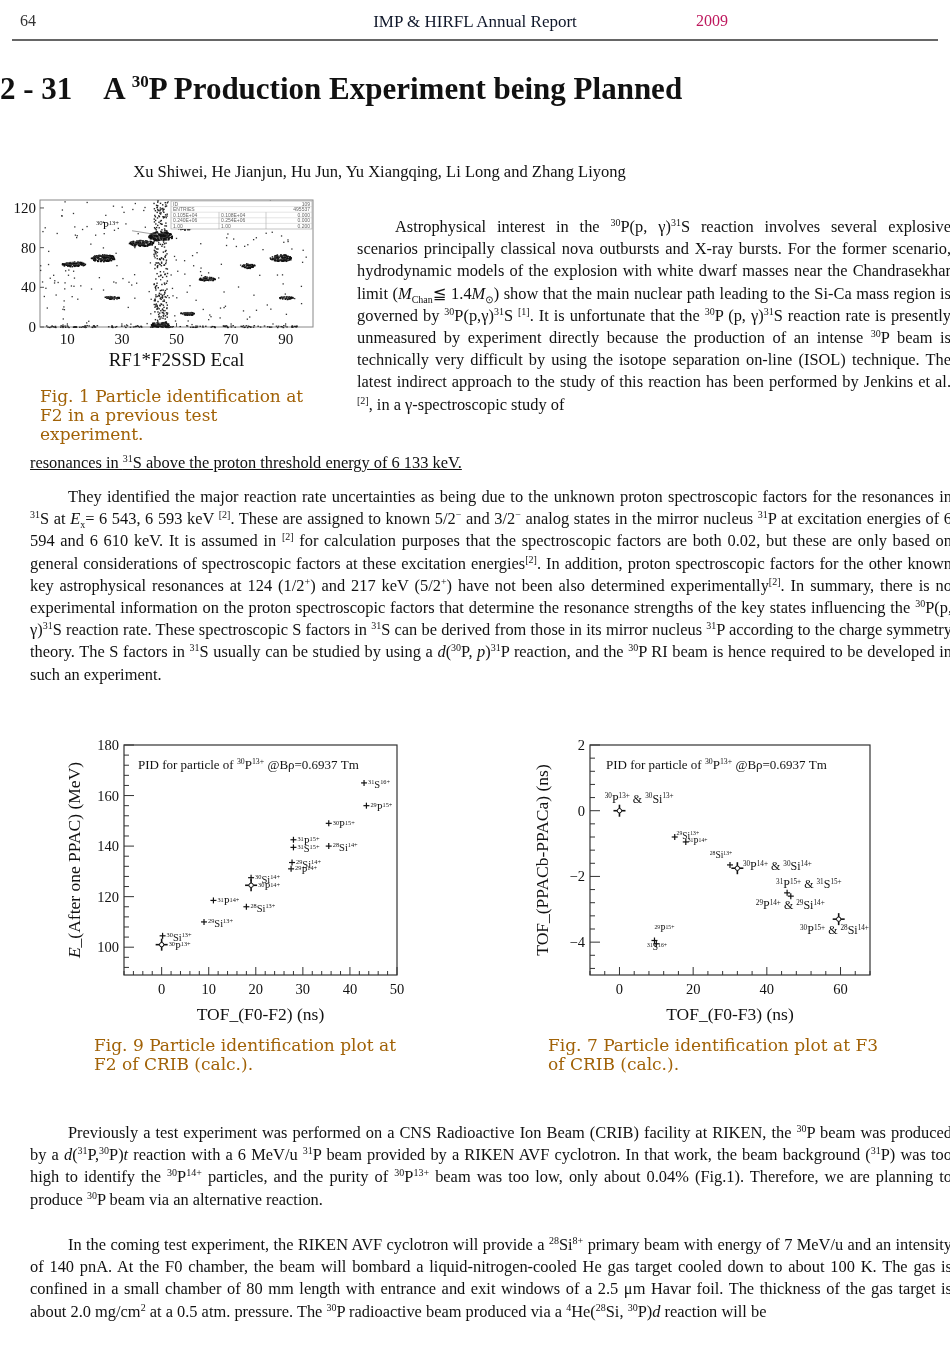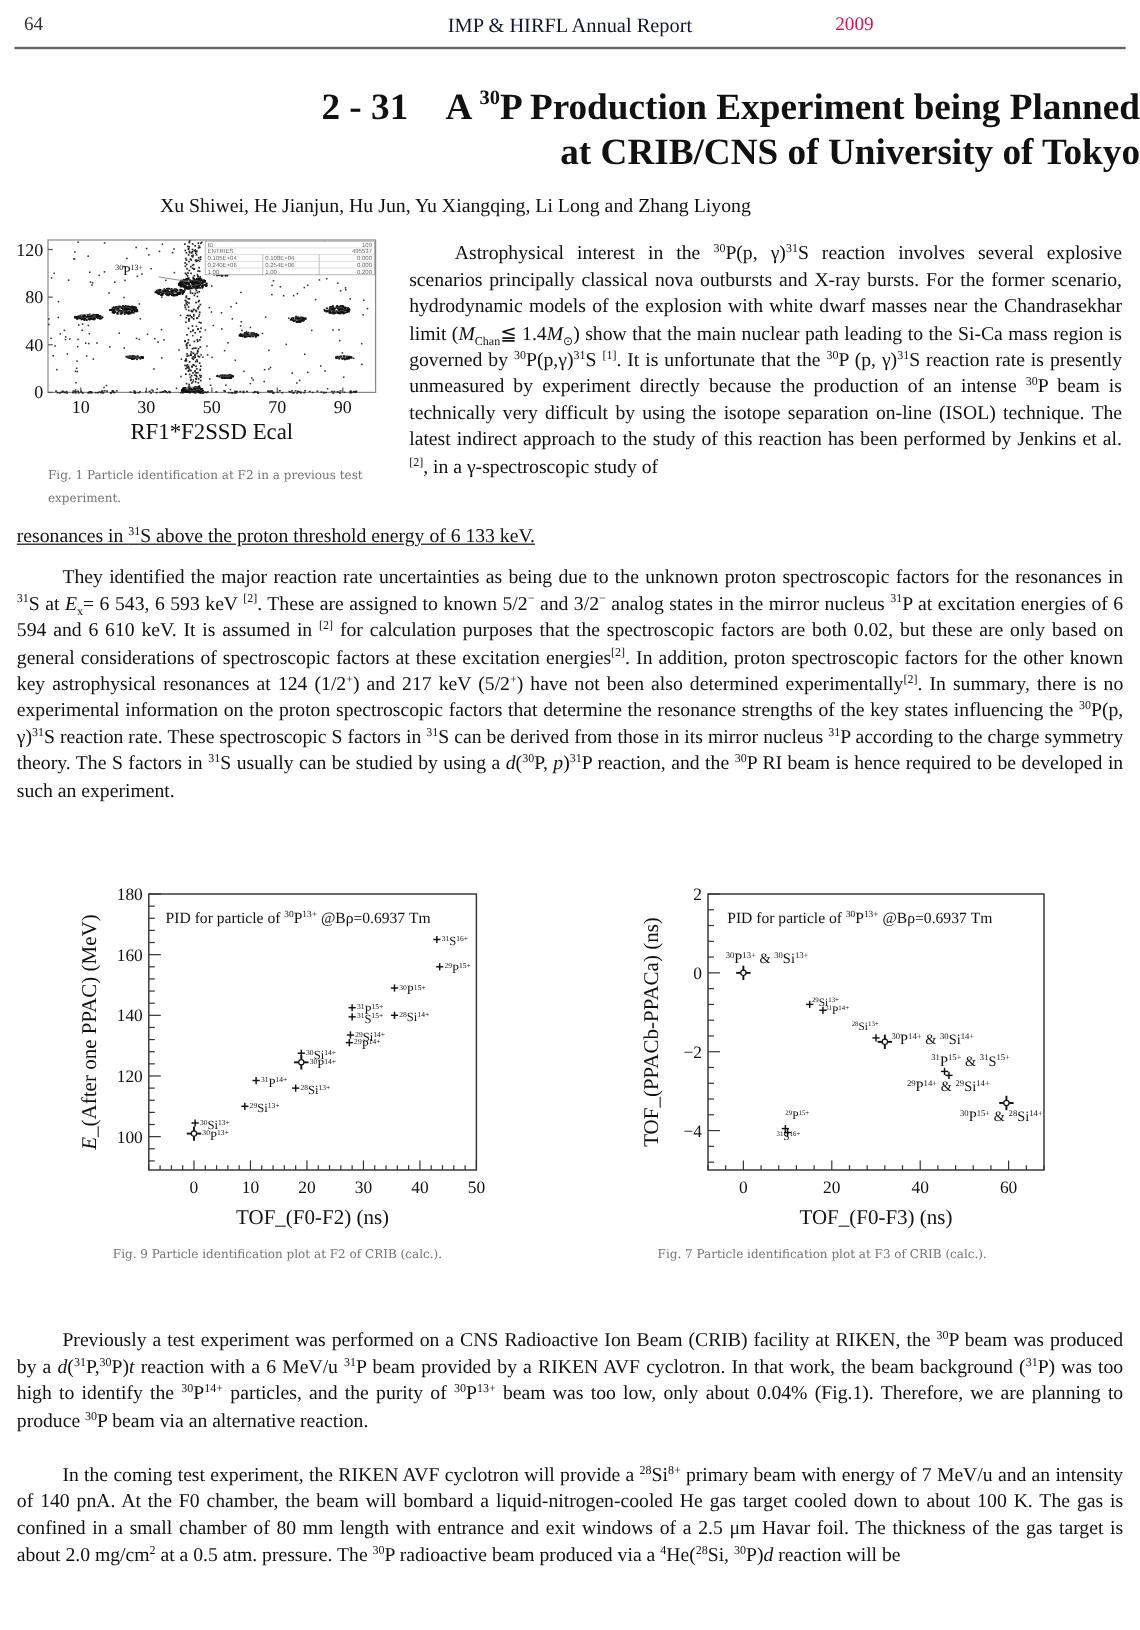--- a/index.html
+++ b/index.html
@@ -3,49 +3,48 @@
 <meta charset="utf-8">
 <style>
   html, body { margin: 0; padding: 0; background: #ffffff; }
   body { width: 950px; height: 1358px; position: relative; overflow: hidden;
          font-family: "DejaVu Serif", "Liberation Serif", serif; color: #111; }
   .header { position: absolute; left: 0; top: 0; width: 756px; height: 42px; }
   .header .pg { position: absolute; left: 20px; top: 12px; font-size: 16px; font-family: "Liberation Serif", serif; color:#333; }
   .header .jn { position: absolute; left: 0; width: 950px; top: 12px; text-align: center; font-size: 17px; font-family: "Liberation Serif", serif; color:#0f172a; }
   .header .yr { position: absolute; right: 28px; top: 12px; font-size: 16px; font-family: "Liberation Serif", serif; color:#be185d; }
   .hrule { position: absolute; left: 12px; right: 12px; top: 39px; height: 2px; background: #666; }
-  .title { position: absolute; left: 0; width: 950px; top: 70px; text-align: right;
+  .title { position: absolute; left: 0; width: 950px; top: 70px; text-align: left;
            font-family: "Liberation Serif", serif; font-weight: bold; font-size: 31px; line-height: 38px; }
   .title sup { font-size: 17px; vertical-align: 12px; line-height: 0; }
   .authors { position: absolute; left: 0; width: 759px; top: 162px; text-align: center;
              font-family: "Liberation Serif", serif; font-size: 16.5px; }
   .para { position: absolute; font-family: "Liberation Serif", serif; font-size: 16.4px; line-height: 22.2px;
-          text-align: justify; margin: 0; }
+          text-align: justify; margin: 16px; }
   .para sup { font-size: 10px; line-height: 0; vertical-align: 6px; }
   .para sub { font-size: 10px; line-height: 0; }
   .indent { text-indent: 38px; }
-  .fig-cap { position: absolute; font-family: "DejaVu Serif", serif; font-size: 10px; line-height: 19px; color:#737373; }
+  .fig-cap { position: absolute; font-family: "DejaVu Serif", serif; font-size: 17px; line-height: 19px; color:#a16207; }
   .axis-text { font-family: "Liberation Serif", serif; fill: #111; }
   svg { position: absolute; overflow: visible; }
 </style>
 </head>
 <body>
 
 <div class="header">
   <span class="pg">64</span>
   <span class="jn">IMP &amp; HIRFL Annual Report</span>
   <span class="yr">2009</span>
 </div>
 <div class="hrule"></div>
 
 <div class="title">
   <div>
     <span>2 - 31</span>&nbsp;&nbsp;&nbsp;&nbsp;<span>A </span><sup>30</sup><span>P Production Experiment being Planned</span>
   </div>
-  <div>at CRIB/CNS of University of Tokyo</div>
 </div>
 <div class="authors">Xu Shiwei, He Jianjun, Hu Jun, Yu Xiangqing, Li Long and Zhang Liyong</div>
 
 <svg id="fig1" style="left:0; top:196px;" width="330" height="180">
     <rect x="40" y="4" width="273" height="127" fill="#fff" stroke="#888" stroke-width="1"></rect>
     <g>
       <rect x="173.88328189300412" y="59.77971965020576" width="1.3" height="1.3" fill="#333"></rect>
       <rect x="71.52466563786008" y="100.01489626200274" width="1.3" height="1.3" fill="#333"></rect>
       <rect x="160.9962962962963" y="66.68937328532236" width="1.3" height="1.3" fill="#333"></rect>
       <rect x="61.446322016460904" y="19.38339763374485" width="1.3" height="1.3" fill="#333"></rect>

